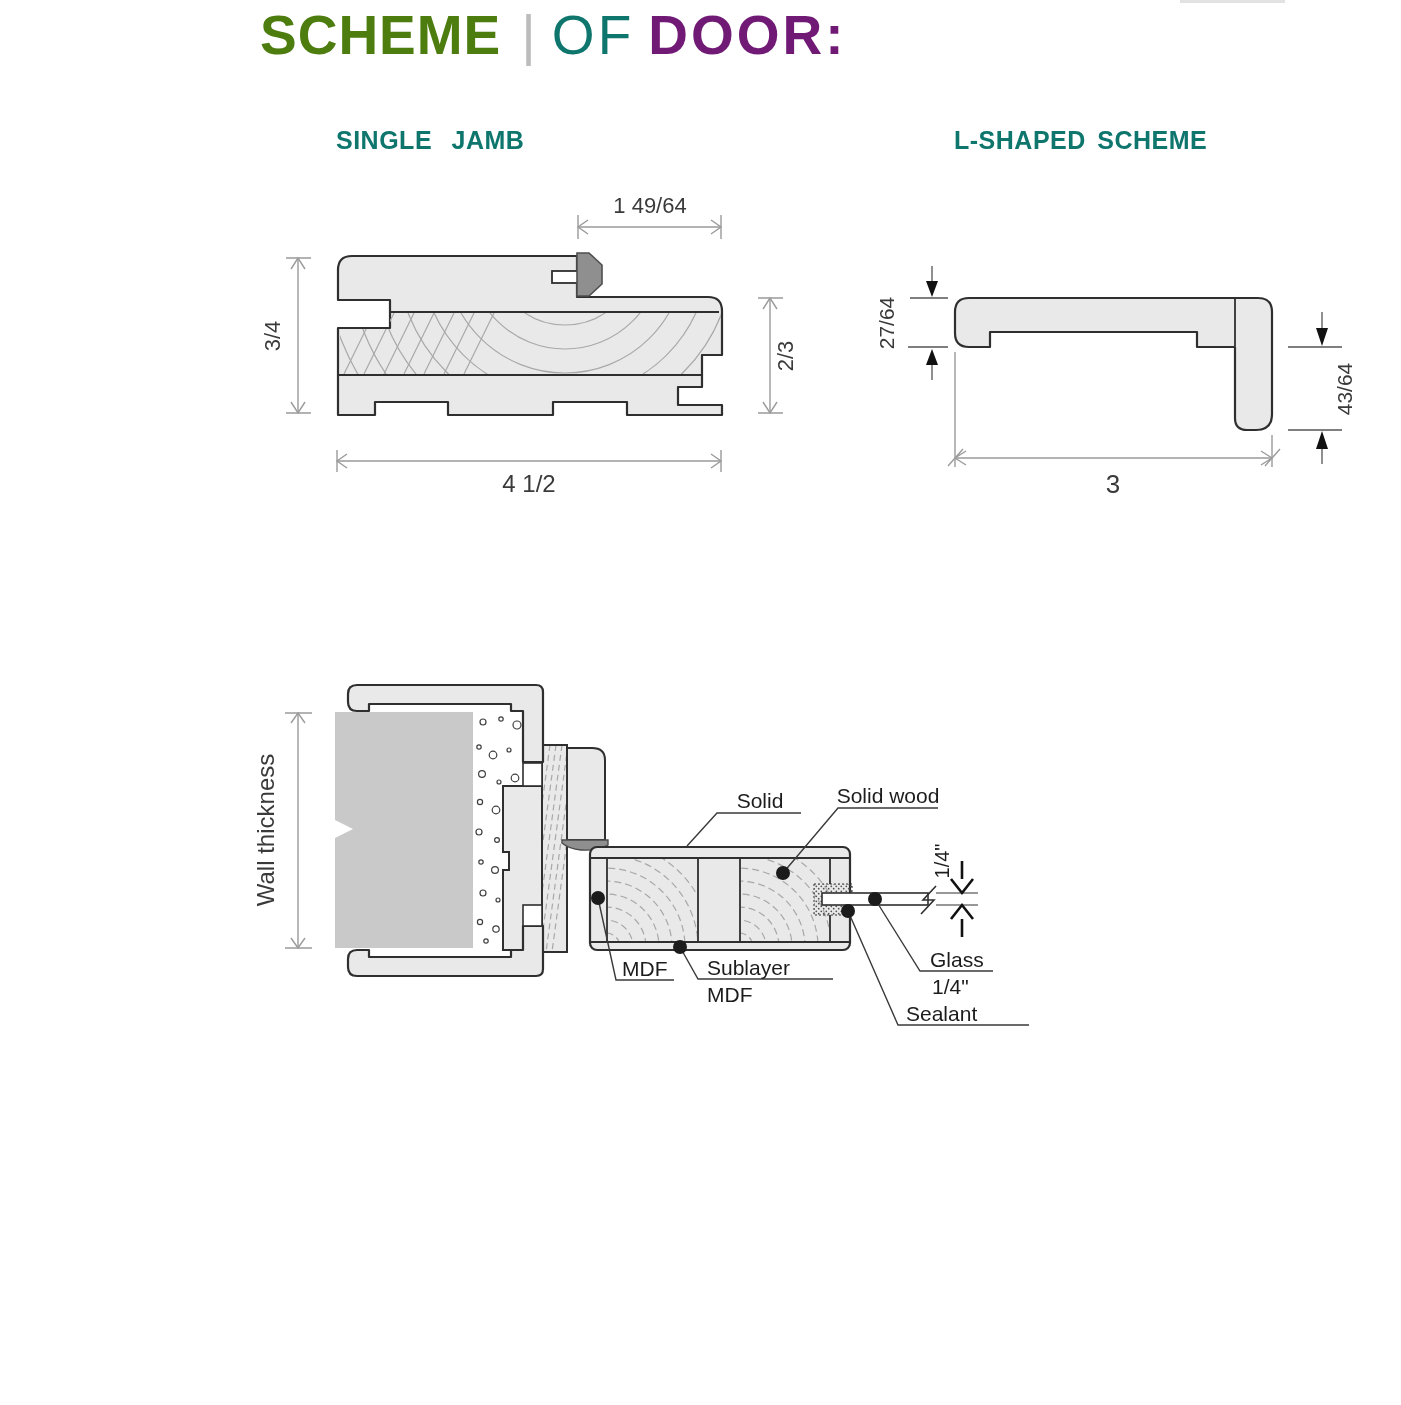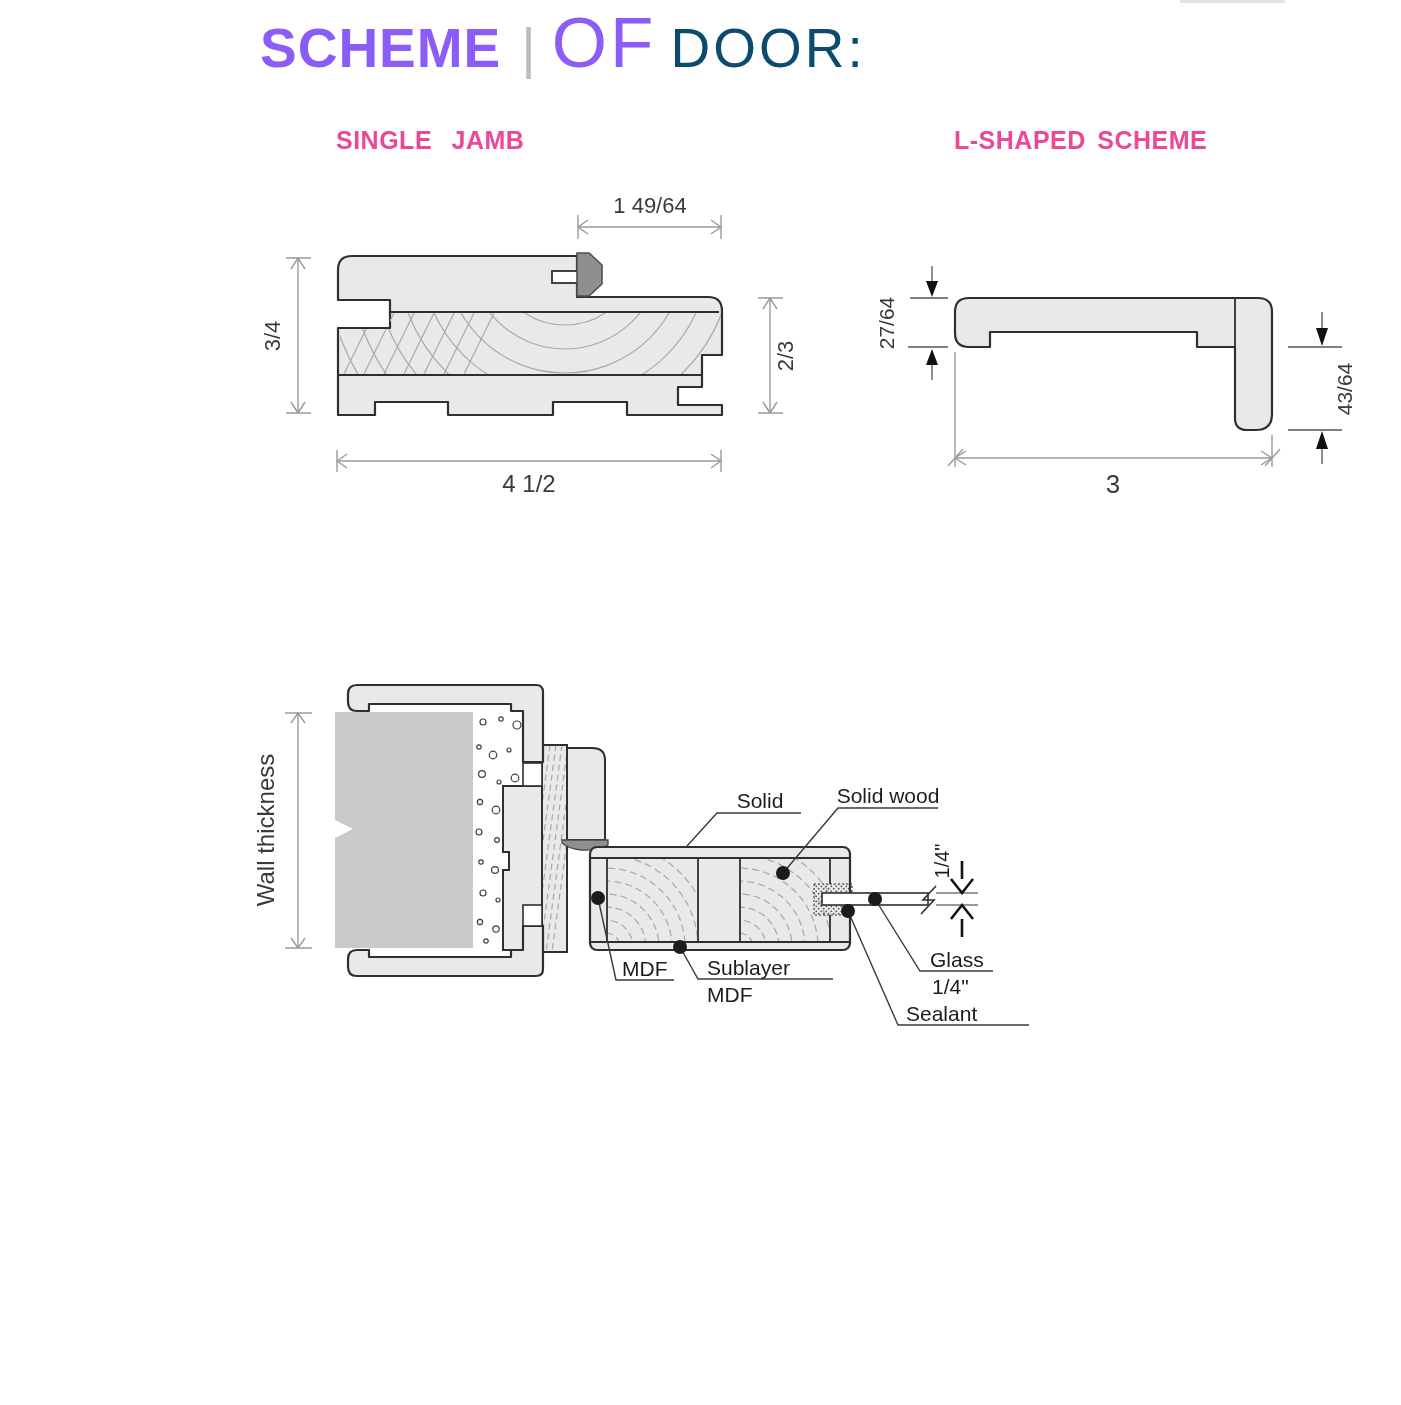--- a/index.html
+++ b/index.html
@@ -9,34 +9,34 @@
     background:#ffffff;
     font-family:"Liberation Sans",sans-serif;
     overflow:hidden;
   }
   .title{
     position:absolute;left:260px;top:2px;
     white-space:nowrap;
     display:flex;align-items:baseline;
   }
   .title .t-primary{
-    font-size:55px;font-weight:800;letter-spacing:1px;color:#8b5cf6;
+    font-size:55px;font-weight:800;letter-spacing:1px;color:#4d7c0f;
   }
   .title .t-sep{
     font-size:56px;font-weight:200;color:#bcbcbc;margin:0 16px 0 20px;
   }
   .title .t-of{
-    font-size:71px;font-weight:300;letter-spacing:3px;color:#8b5cf6;margin-right:14px;
+    font-size:55px;font-weight:300;letter-spacing:3px;color:#0f766e;margin-right:14px;
   }
   .title .t-door{
-    font-size:55px;font-weight:400;letter-spacing:3px;color:#0c4a6e;
+    font-size:55px;font-weight:700;letter-spacing:3px;color:#701a75;
   }
   .section-heading{
     position:absolute;
-    font-size:25px;font-weight:700;color:#ec4899;letter-spacing:0.5px;
+    font-size:25px;font-weight:700;color:#0f766e;letter-spacing:0.5px;
     word-spacing:4px;white-space:nowrap;
   }
   #h-single-jamb{left:336px;top:126px;word-spacing:12px;}
   #h-l-casing{left:954px;top:126px;}
   #h-cutaway{left:336px;top:609px;}
   svg{position:absolute;left:0;top:0;}
   .artifact{position:absolute;left:1180px;top:0;width:105px;height:3px;background:#e2e2e2;}
 </style>
 </head>
 <body>

